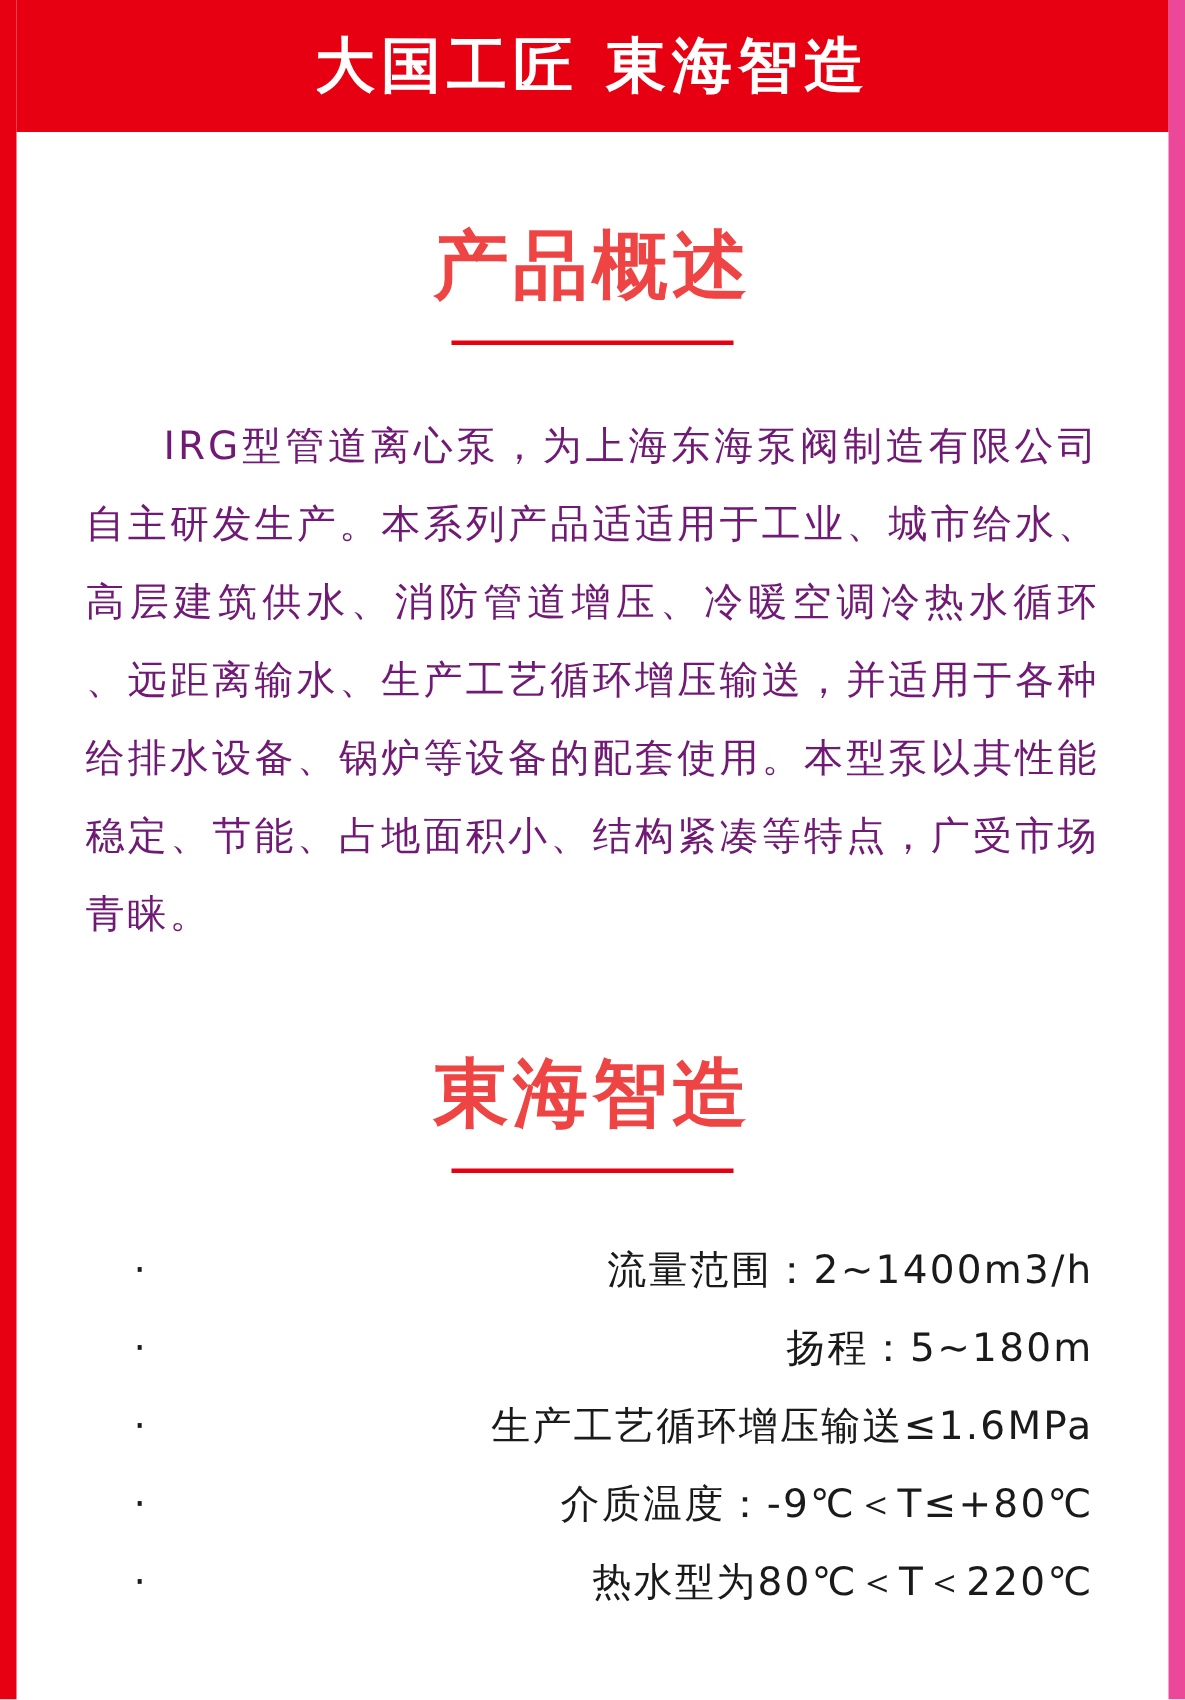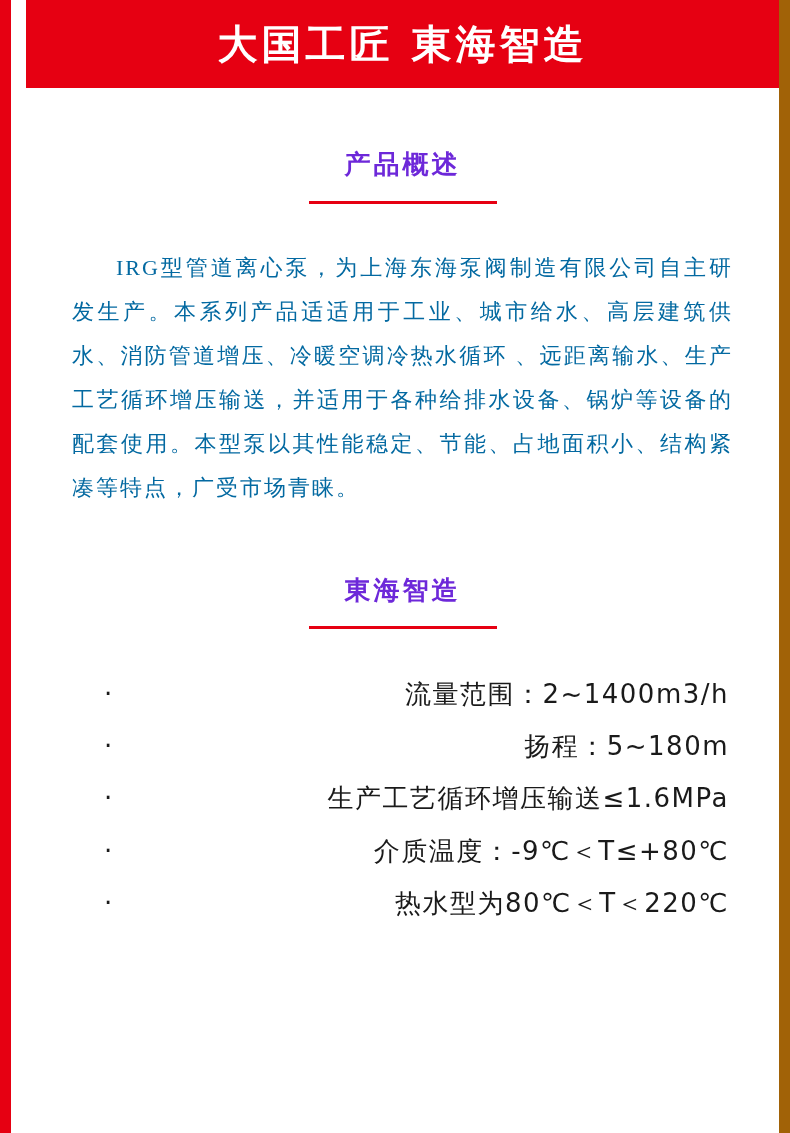--- a/index.html
+++ b/index.html
@@ -12,23 +12,22 @@
     background: #ffffff;
     font-family: "DejaVu Sans", "Liberation Sans", sans-serif;
     overflow: hidden;
   }
   .page {
     position: relative;
     width: 790px;
     height: 1133px;
     box-sizing: border-box;
     border-left: 11px solid #e60012;
-    border-right: 11px solid #a16207;
+    border-right: 11px solid #ec4899;
     background: #ffffff;
-    padding-left: 15px;
   }
   .banner {
     position: relative;
     height: 88px;
     background: #e60012;
     display: flex;
     align-items: center;
     justify-content: center;
   }
   .banner-title {
@@ -41,43 +40,42 @@
   }
   .content {
     padding: 0 34px;
   }
   .section-heading {
     text-align: center;
     margin-top: 62px;
   }
   .section-heading .heading-text {
     display: inline-block;
-    font-size: 26px;
+    font-size: 50px;
     font-weight: bold;
-    color: #6d28d9;
+    color: #ef4444;
     letter-spacing: 3px;
     line-height: 1.1;
   }
   .heading-rule {
     width: 188px;
     height: 3px;
     background: #e60012;
     margin: 22px auto 0 auto;
   }
   .paragraph {
     margin-top: 42px;
-    font-size: 22px;
-    color: #0369a1;
+    font-size: 26px;
+    color: #701a75;
     line-height: 2.0;
     text-align: justify;
     text-justify: inter-ideograph;
     letter-spacing: 2px;
     text-indent: 2em;
     padding: 0 12px;
-    font-family: Liberation Serif, serif;
   }
   .specs {
     margin-top: 44px;
     padding: 0 16px 0 44px;
   }
   .spec-item {
     display: flex;
     align-items: flex-start;
     font-size: 26px;
     color: #1a1a1a;

